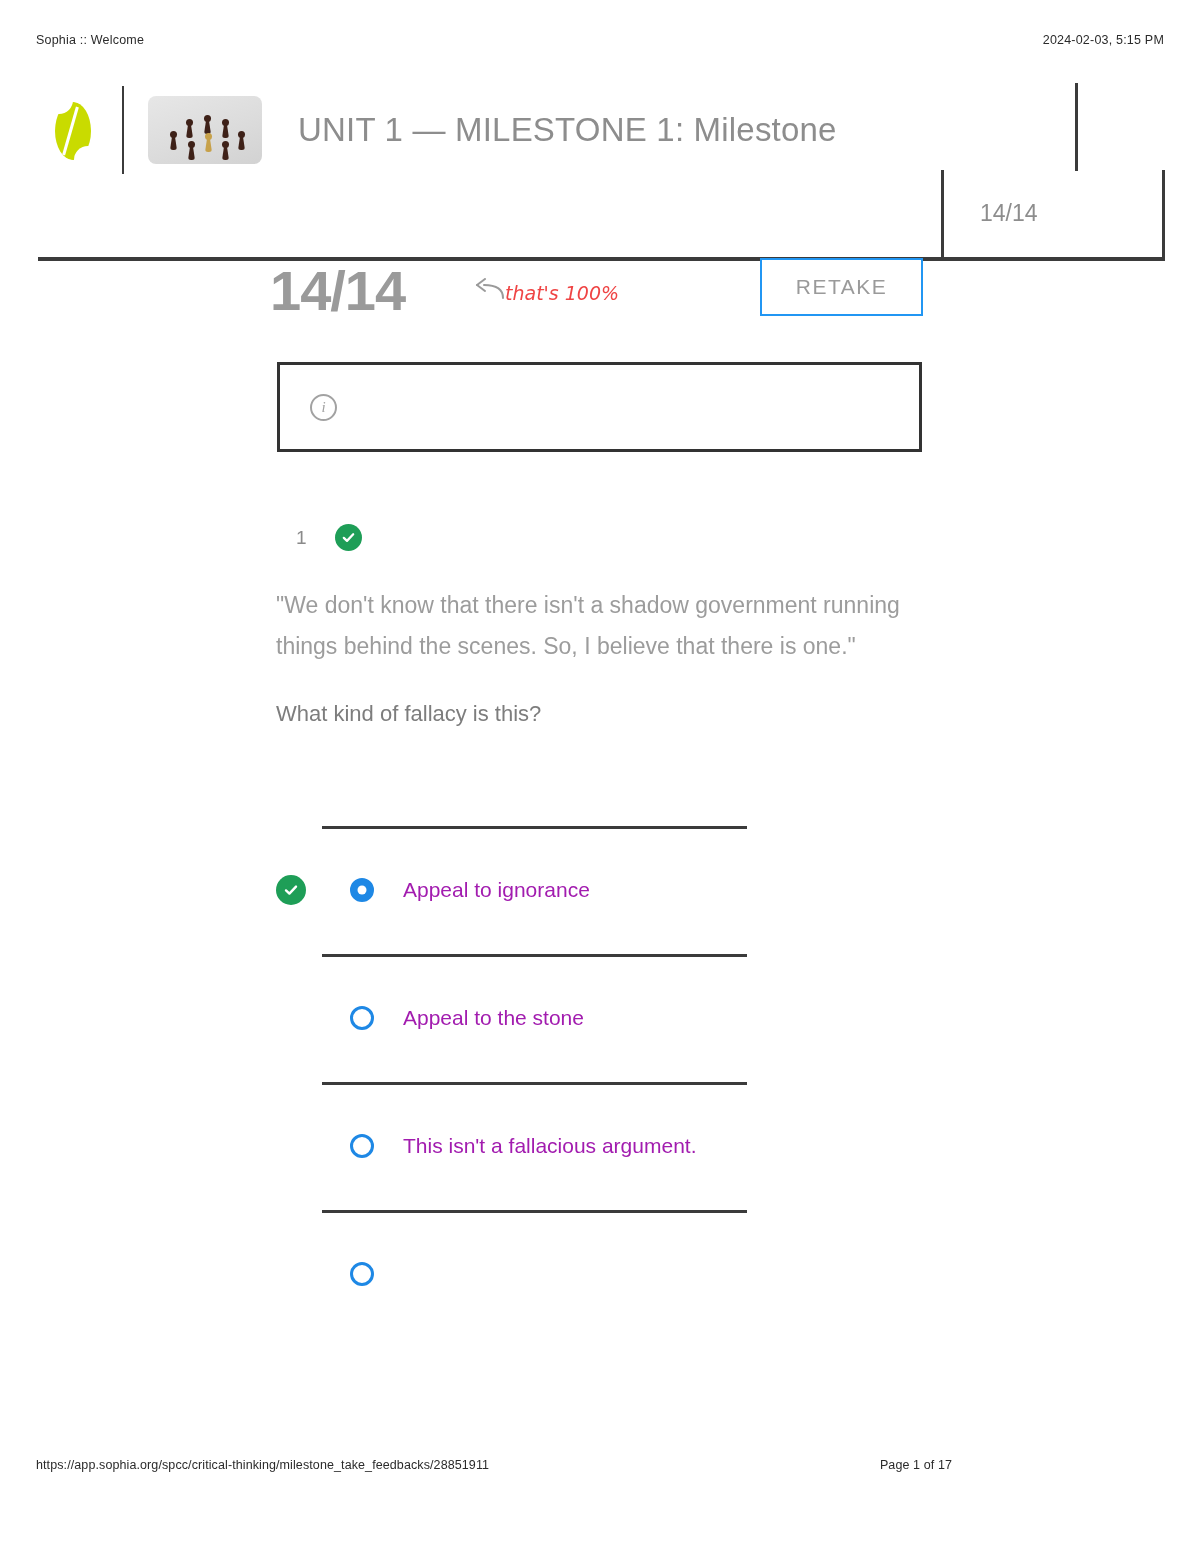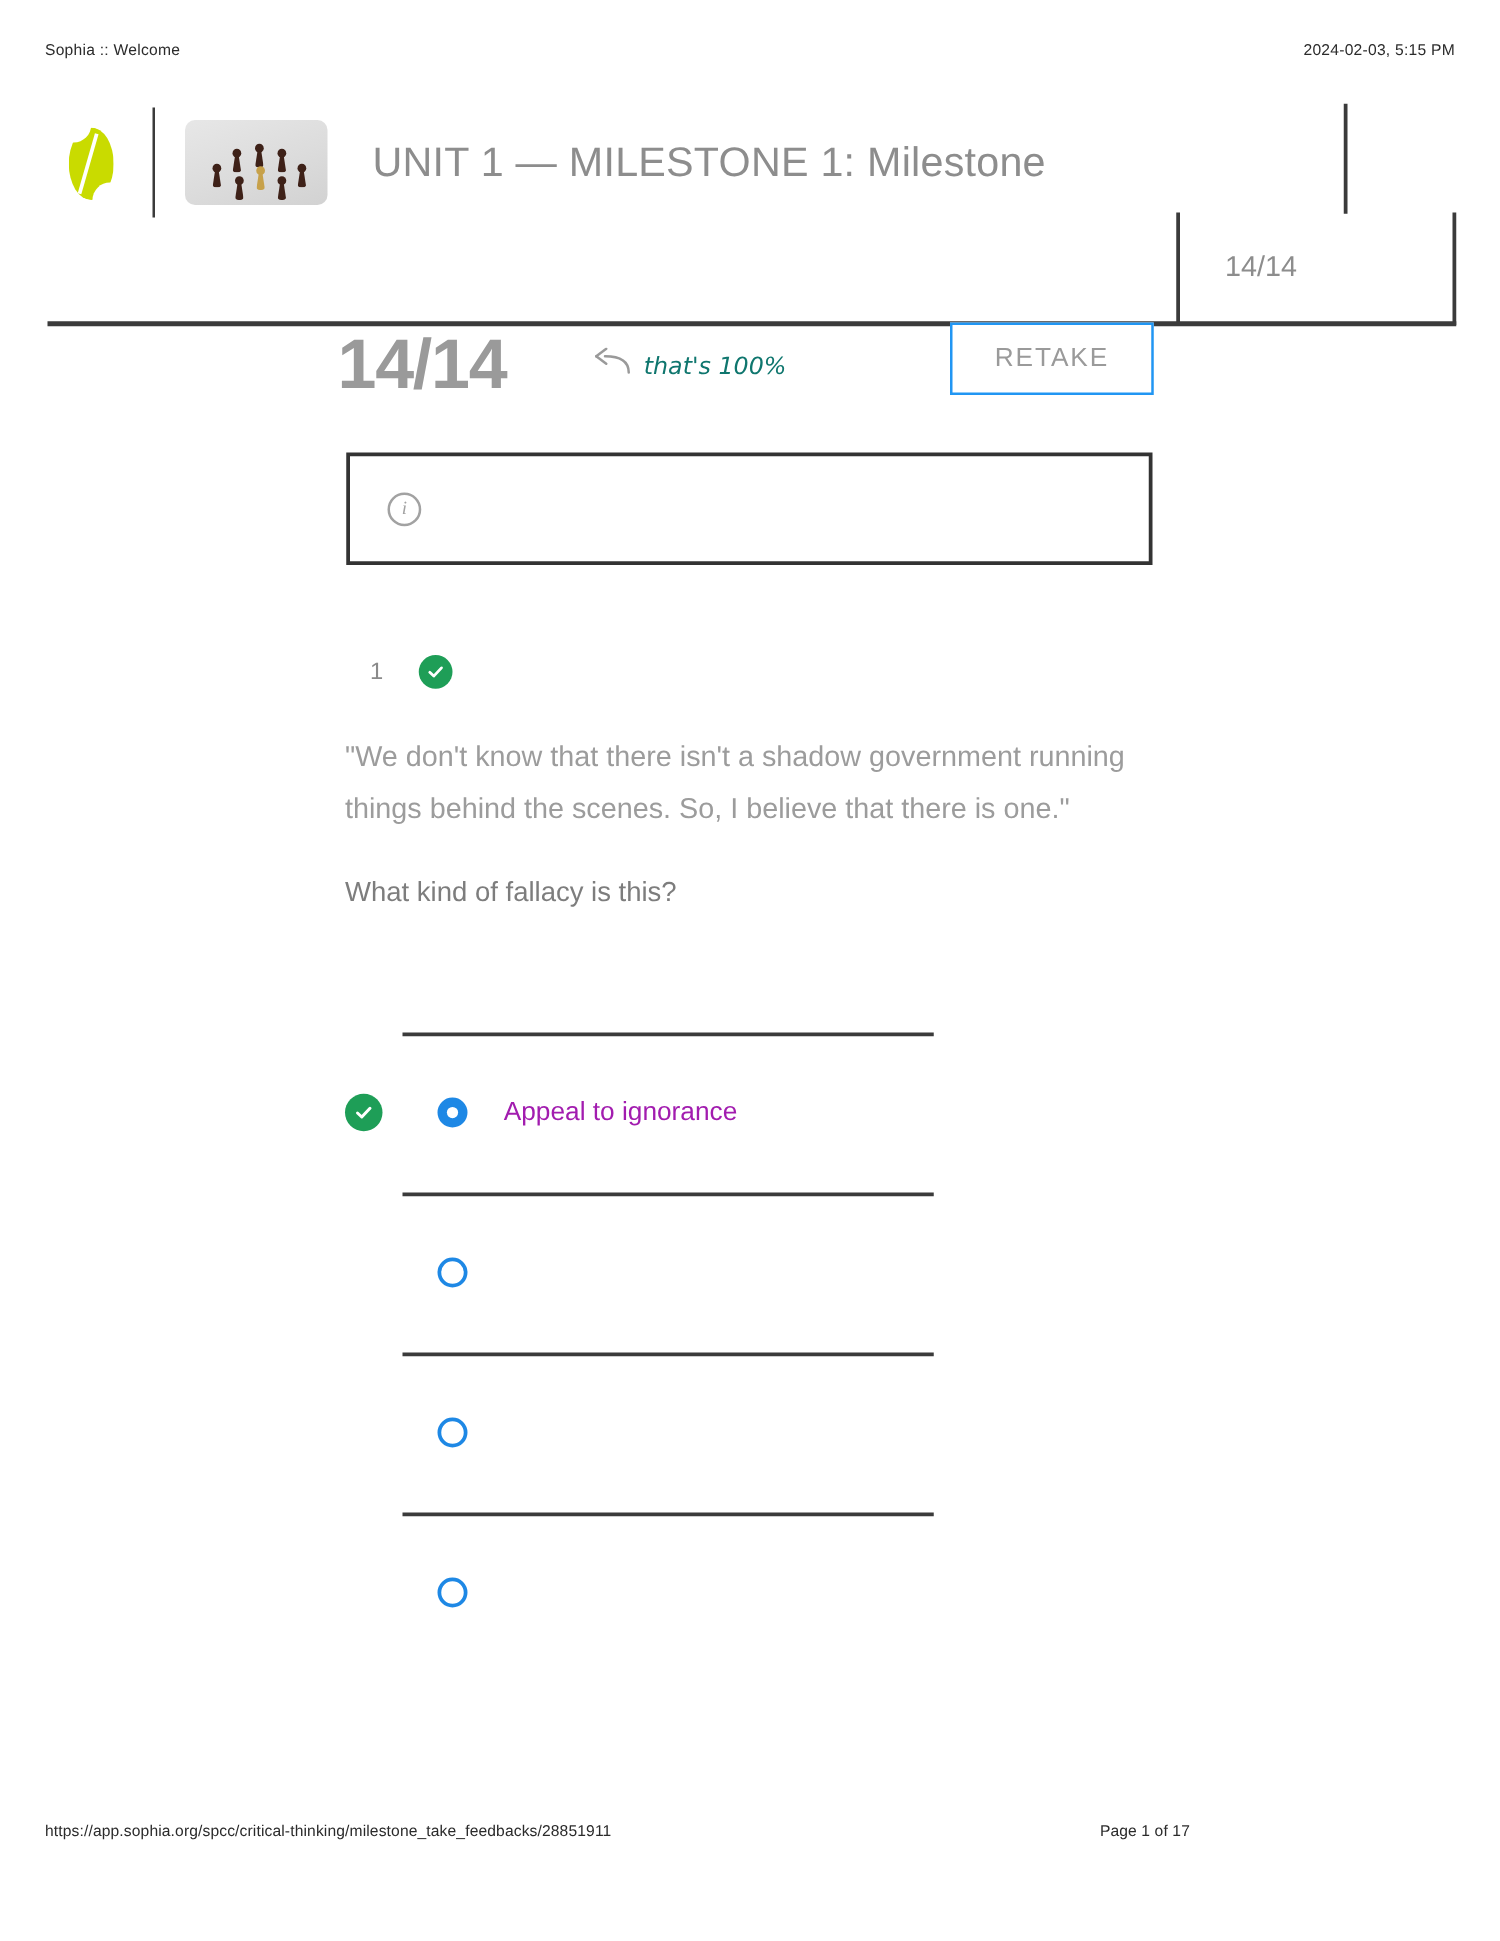--- a/index.html
+++ b/index.html
@@ -200,23 +200,22 @@
     font-weight: bold;
     color: #9a9a9a;
     letter-spacing: -1px;
   }
   .score-note {
     position: absolute;
     left: 205px;
     top: 20px;
     display: flex;
     align-items: center;
-    gap: 10px;
     font-size: 21px;
-    color: #0f766e;
+    color: #ef4444;
   }
   .score-note .note-text {
     font-family: "DejaVu Sans", sans-serif;
     font-style: italic;
     font-size: 19px;
   }
   .retake-btn {
     position: absolute;
     left: 490px;
     top: 0px;
@@ -495,25 +494,27 @@
           <path d="M3 8.4 L6.4 11.6 L13 4.6"></path>
         </svg>
     </span>
     <span class="radio selected"></span>
     <span class="answer-label">Appeal to ignorance</span>
   </div>
 
   <div class="answer-row">
     <div class="divider"></div>
     <span class="radio"></span>
+    <span class="answer-label">Appeal to the stone</span>
   </div>
 
   <div class="answer-row">
     <div class="divider"></div>
     <span class="radio"></span>
+    <span class="answer-label">This isn't a fallacious argument.</span>
   </div>
 
   <div class="answer-row">
     <div class="divider"></div>
     <span class="radio"></span>
   </div>
 
 </div>
 
 <div class="print-footer">

